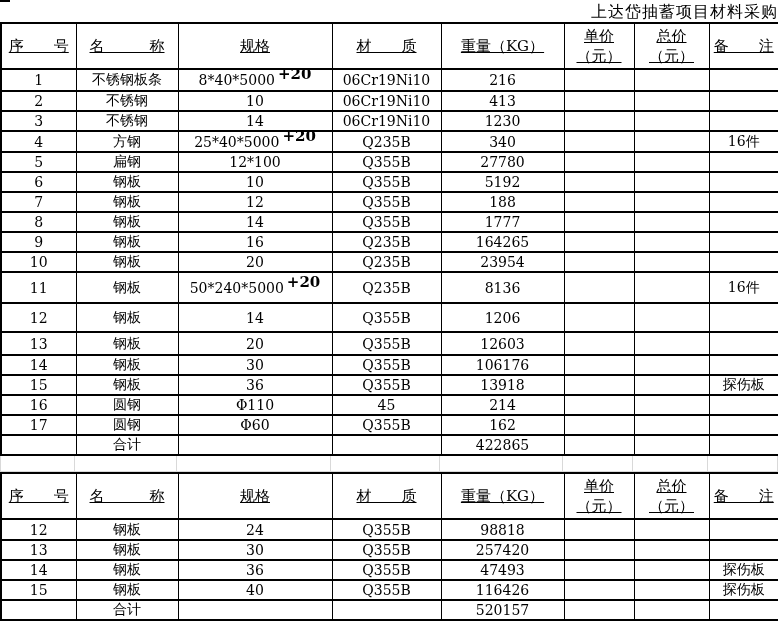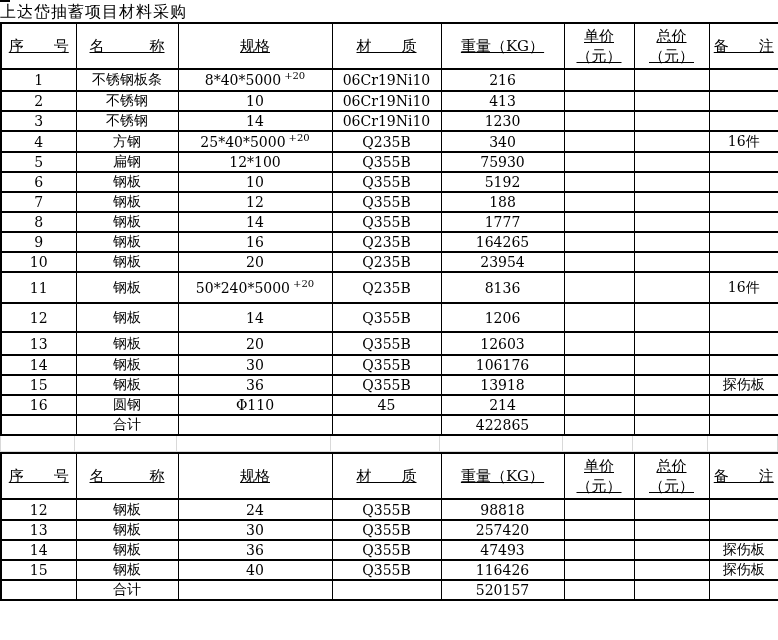--- a/index.html
+++ b/index.html
@@ -7,40 +7,40 @@
     width:778px; height:640px; overflow:hidden;
     font-family:"DejaVu Serif","Liberation Serif",serif;
     color:#000000;
     -webkit-font-smoothing:none;
   }
   .artifact {
     position:absolute; left:0; top:0; width:10px; height:2px; background:#000;
   }
   .sheet { width:778px; }
   .table-title {
-    height:22px; line-height:23px; text-align:left;
+    height:22px; line-height:23px; text-align:right;
     font-size:16px; letter-spacing:1px;
   }
   table.mat {
     border-collapse:collapse; table-layout:fixed; width:778px;
     border:2px solid #000;
   }
   table.mat th, table.mat td {
     border:1px solid #000;
     border-top-width:2px; border-bottom-width:2px;
     text-align:center; vertical-align:middle;
     padding:0; overflow:hidden;
     font-size:14px;
   }
   table.mat thead tr { height:46px;text-decoration:underline; }
   table.mat th {
     font-weight:normal; white-space:pre-line; line-height:20px; font-size:15px;
   }
   table.mat td sup {
-    font-size:10px; line-height:0; vertical-align:super; margin-left:3px;
+    font-size:15px; line-height:0; vertical-align:super; margin-left:3px;font-weight:bold;
   }
   .grid-gap {
     display:flex; height:16px; box-sizing:border-box;
     border-bottom:1px solid #d9d9d9;
   }
   .grid-gap span {
     box-sizing:border-box; height:100%;
     border-right:1px solid #d9d9d9;
   }
   .grid-gap span:first-child { border-left:1px solid #d9d9d9; }
@@ -118,21 +118,21 @@
           <td>340</td>
           <td></td>
           <td></td>
           <td>16件</td>
         </tr>
         <tr style="height: 18px;">
           <td>5</td>
           <td>扁钢</td>
           <td>12*100</td>
           <td>Q355B</td>
-          <td>75930</td>
+          <td>27780</td>
           <td></td>
           <td></td>
           <td></td>
         </tr>
         <tr style="height: 18px;">
           <td>6</td>
           <td>钢板</td>
           <td>10</td>
           <td>Q355B</td>
           <td>5192</td>
@@ -229,20 +229,30 @@
           <td></td>
           <td></td>
           <td>探伤板</td>
         </tr>
         <tr style="height: 18px;">
           <td>16</td>
           <td>圆钢</td>
           <td>Φ110</td>
           <td>45</td>
           <td>214</td>
+          <td></td>
+          <td></td>
+          <td></td>
+        </tr>
+        <tr style="height: 18px;">
+          <td>17</td>
+          <td>圆钢</td>
+          <td>Φ60</td>
+          <td>Q355B</td>
+          <td>162</td>
           <td></td>
           <td></td>
           <td></td>
         </tr>
         <tr style="height: 17px;">
           <td></td>
           <td>合计</td>
           <td></td>
           <td></td>
           <td>422865</td>

